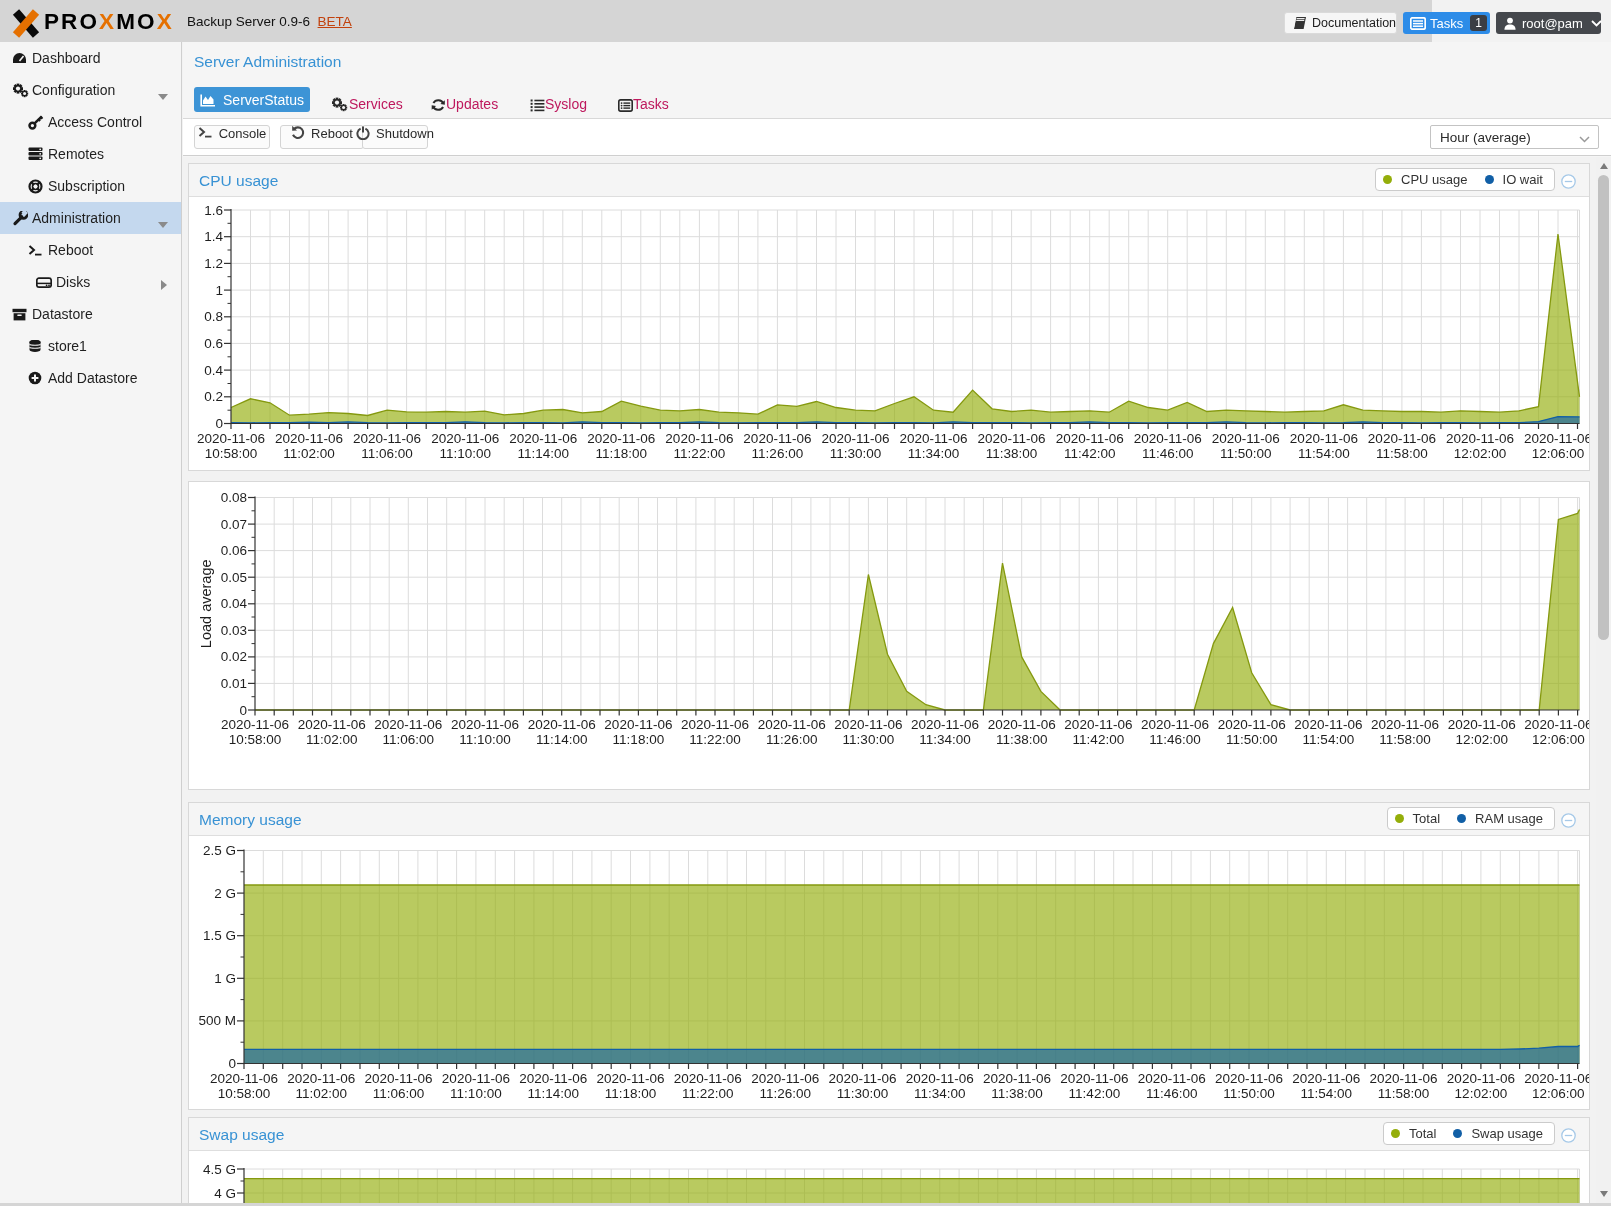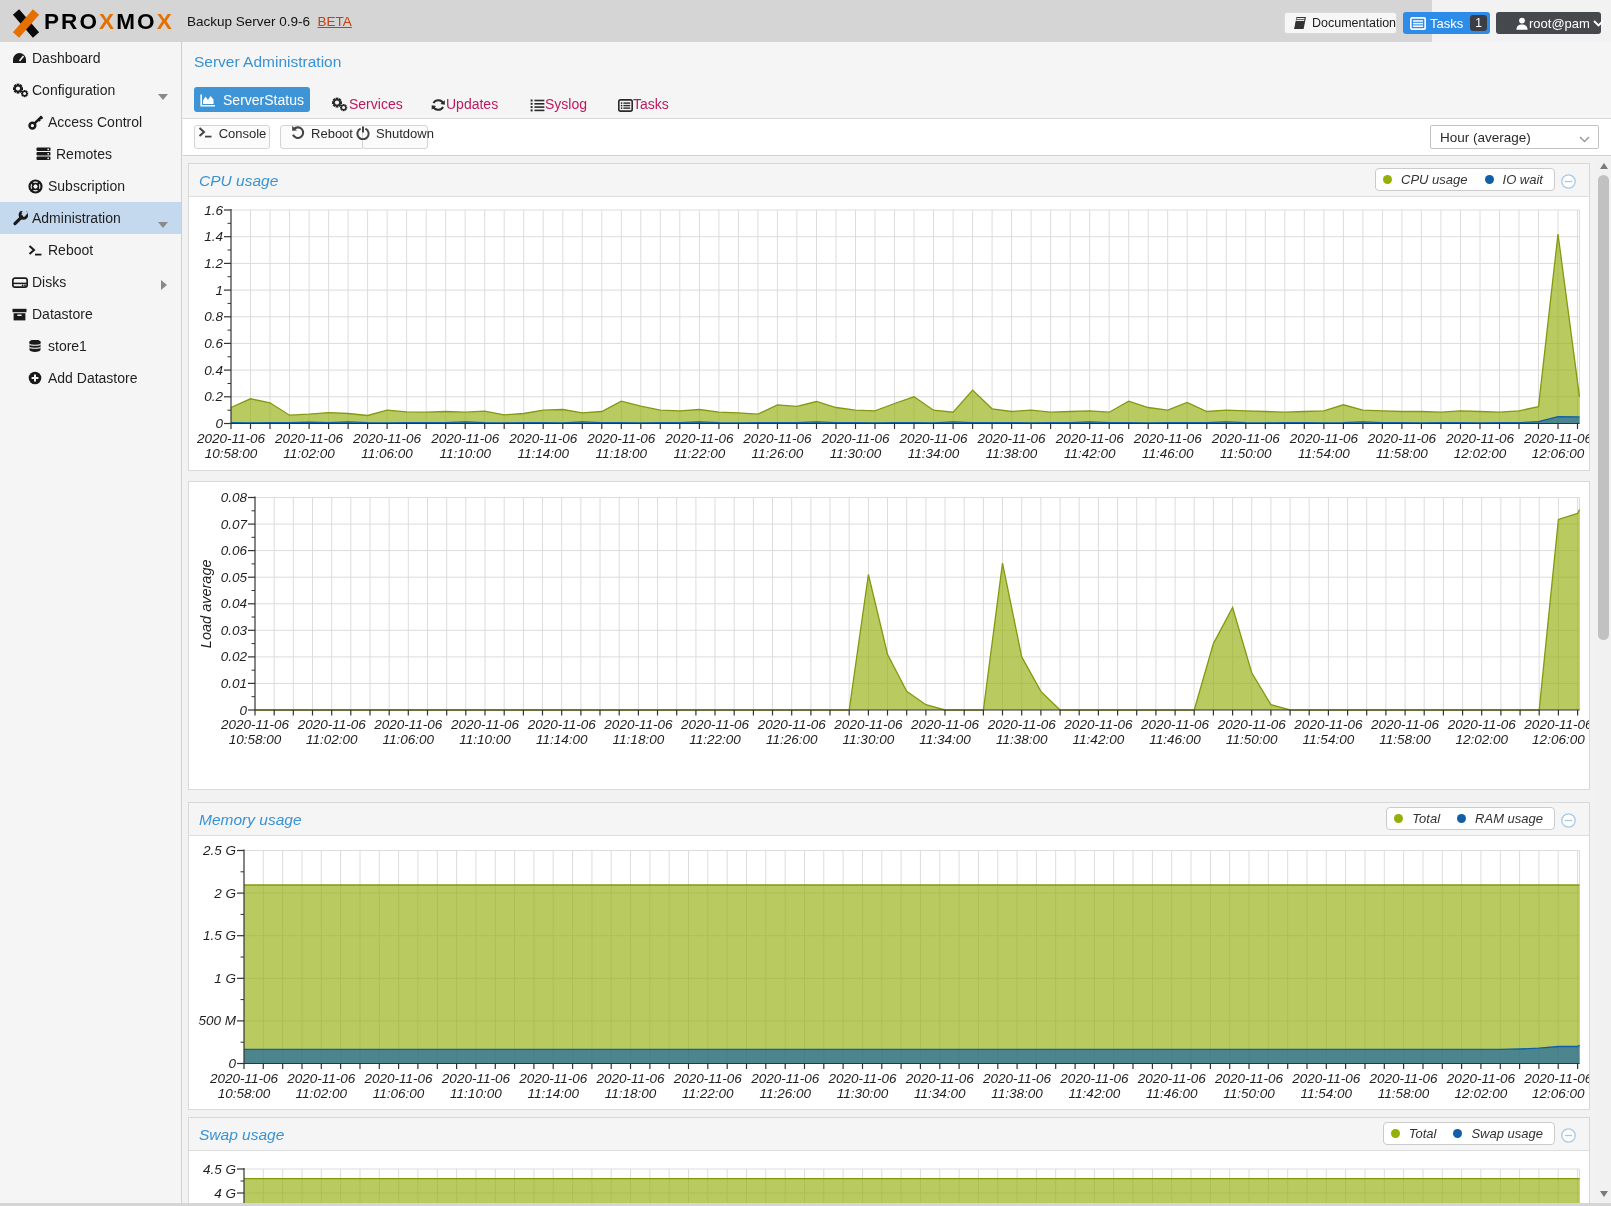--- a/index.html
+++ b/index.html
@@ -6,39 +6,39 @@
 html,body { width:1611px; height:1206px; overflow:hidden; font-family:"Liberation Sans",sans-serif; background:#f2f2f2; }
 #hdr { position:absolute; left:0; top:0; width:1432px; height:42px; background:#d5d5d5; }
 .logo { position:absolute; left:10px; top:8px; }
 .ltext { position:absolute; left:44px; top:9px; font-size:22.5px; font-weight:bold; letter-spacing:2.1px; color:#000; }
 .ltext .ox { color:#e57000; }
 .htitle { position:absolute; left:187px; top:14px; font-size:13.5px; color:#111; }
 .beta { color:#c2410c; text-decoration:underline; }
 .hbtn { position:absolute; height:22px; border-radius:3px; font-size:13.5px; display:flex; align-items:center; }
 #btn-doc { left:1284px; top:12px; width:113px; background:#f6f6f6; border:1px solid #dadada; color:#202020; padding-left:7px; gap:5px; font-size:12.5px; }
 #btn-tasks { left:1403px; top:12px; width:87px; background:#2d8ce8; color:#fff; padding-left:7px; gap:4px; font-size:13px; }
-#btn-user { left:1496px; top:12px; width:105px; background:#45484d; color:#fff; padding-left:19px; font-size:13px; }
+#btn-user { left:1496px; top:12px; width:105px; background:#45484d; color:#fff; padding-left:7px; gap:5px; font-size:13px; }
 .badge { background:#3b3e44; border-radius:3px; color:#fff; font-size:12px; padding:1px 5px; margin-left:3px; }
 #side { position:absolute; left:0; top:42px; width:182px; height:1161px; background:#f5f5f5; border-right:1px solid #cfcfcf; }
 .srow { position:relative; height:32px; display:flex; align-items:center; font-size:14px; color:#1f1f1f; }
 .srow.sel { background:#c4d8ee; }
 .sic { width:19px; display:inline-flex; justify-content:flex-start; }
 .stx { margin-left:1px; }
 .exp { position:absolute; right:13px; top:13px; }
 .expr { position:absolute; right:14px; top:11px; }
 #main { position:absolute; left:183px; top:42px; width:1428px; height:1161px; background:#f5f5f5; }
 .crumb { position:absolute; left:11px; top:11px; font-size:15.5px; color:#3892d4; }
 .tabbar { position:absolute; left:0; top:44px; width:1428px; height:33px; border-bottom:1px solid #d8d8d8; }
 .tab-active { position:absolute; left:11px; top:1px; width:116px; height:25px; background:#3d94d6; border-radius:3px; color:#fff; font-size:14px; display:flex; align-items:center; justify-content:center; gap:7px; }
 .tab { position:absolute; top:1px; height:25px; color:#be185d; font-size:14px; display:flex; align-items:flex-end; gap:0; }
 #tbar { position:absolute; left:0; top:77px; width:1428px; height:37px; background:#fff; border-bottom:1px solid #cfcfcf; }
 .tbtn { position:absolute; top:6px; height:24px; background:#fbfbfb; border:1px solid #d4d4d4; border-radius:3px; font-size:13px; color:#2a2a2a; display:flex; align-items:flex-start; justify-content:center; gap:6px; }
 .combo { position:absolute; left:1247px; top:6px; width:169px; height:24px; background:#fff; border:1px solid #c3c3c3; border-radius:2px; font-size:13.5px; color:#2a2a2a; display:flex; align-items:center; padding-left:9px; }
 .combo svg { position:absolute; right:8px; top:10px; }
-#scroll { position:absolute; left:0; top:115px; width:1413px; height:1046px; background:#f2f2f2;font-style:italic; }
+#scroll { position:absolute; left:0; top:115px; width:1413px; height:1046px; background:#f2f2f2; }
 .panel { position:absolute; left:5px; width:1402px; background:#fff; border:1px solid #d8d8d8; }
 .phead { height:33px; background:#f5f5f5; border-bottom:1px solid #dedede; position:relative; }
 .ptitle { position:absolute; left:10px; top:8px; font-size:15.5px; color:#3892d4; }
 .legend { position:absolute; right:34px; top:4px; height:23px; background:#fff; border:1px solid #cbcbcb; border-radius:4px; display:flex; align-items:center; padding:0 11px 0 7px; gap:17px; }
 .litem { display:flex; align-items:center; gap:9px; font-size:13px; color:#333; }
 .ldot { width:9px; height:9px; border-radius:50%; display:inline-block; }
 .ptool { position:absolute; right:13px; top:10px; }
 .pbody { position:relative; background:#fff; }
 #sbar { position:absolute; left:1413px; top:115px; width:15px; height:1046px; background:#f1f1f1; }
 #sbar .thumb { position:absolute; left:2px; top:18px; width:11px; height:465px; background:#c1c1c1; border-radius:6px; }
@@ -129,21 +129,21 @@
       <span class="sic" style="margin-top:0px">
         <svg width="16" height="15" viewBox="0 0 16 15" style="">
           <circle cx="4.4" cy="10.6" r="2.9" fill="none" stroke="#1a1a1a" stroke-width="2.5"></circle>
           <line x1="6.6" y1="8.4" x2="13.8" y2="1.4" stroke="#1a1a1a" stroke-width="2.5"></line>
           <line x1="10.3" y1="4.0" x2="12.2" y2="5.9" stroke="#1a1a1a" stroke-width="2.2"></line>
           <line x1="12.5" y1="1.8" x2="14.4" y2="3.7" stroke="#1a1a1a" stroke-width="2.2"></line>
         </svg>
       </span>
       <span class="stx">Access Control</span>
     </div>
-    <div class="srow" style="padding-left:36px">
+    <div class="srow" style="padding-left:28px">
       <span class="sic" style="margin-top:0px">
         <svg width="15" height="14" viewBox="0 0 15 14" style="">
           <rect x="0.5" y="0.5" width="14" height="3.6" rx="1" fill="#1a1a1a"></rect>
           <circle cx="12.2" cy="2.3" r="0.9" fill="#f5f5f5"></circle>
           <rect x="0.5" y="5.0" width="14" height="3.6" rx="1" fill="#1a1a1a"></rect>
           <circle cx="12.2" cy="6.8" r="0.9" fill="#f5f5f5"></circle>
           <rect x="0.5" y="9.5" width="14" height="3.6" rx="1" fill="#1a1a1a"></rect>
           <circle cx="12.2" cy="11.3" r="0.9" fill="#f5f5f5"></circle>
         </svg>
       </span>
@@ -178,21 +178,21 @@
     </div>
     <div class="srow" style="padding-left:28px">
       <span class="sic" style="margin-top:0px">
         <svg width="15" height="13" viewBox="0 0 15 13" style="">
           <polyline points="1.5,2 6,6 1.5,10" fill="none" stroke="#1a1a1a" stroke-width="2"></polyline>
           <line x1="7" y1="10.6" x2="13.5" y2="10.6" stroke="#1a1a1a" stroke-width="1.8"></line>
         </svg>
       </span>
       <span class="stx">Reboot</span>
     </div>
-    <div class="srow" style="padding-left:12px">
+    <div class="srow" style="padding-left:36px">
       <span class="sic" style="margin-top:0px">
         <svg width="16" height="13" viewBox="0 0 16 13" style="">
           <rect x="0.8" y="2.2" width="14.4" height="9" rx="2.2" fill="none" stroke="#1a1a1a" stroke-width="1.7"></rect>
           <line x1="1" y1="7.4" x2="15" y2="7.4" stroke="#1a1a1a" stroke-width="1.5"></line>
           <circle cx="10.6" cy="9.3" r="0.9" fill="#1a1a1a"></circle>
           <circle cx="13" cy="9.3" r="0.9" fill="#1a1a1a"></circle>
         </svg>
       </span>
       <span class="stx">Disks</span>
       <span class="expr"><svg width="6" height="10" viewBox="0 0 6 10" style="">

